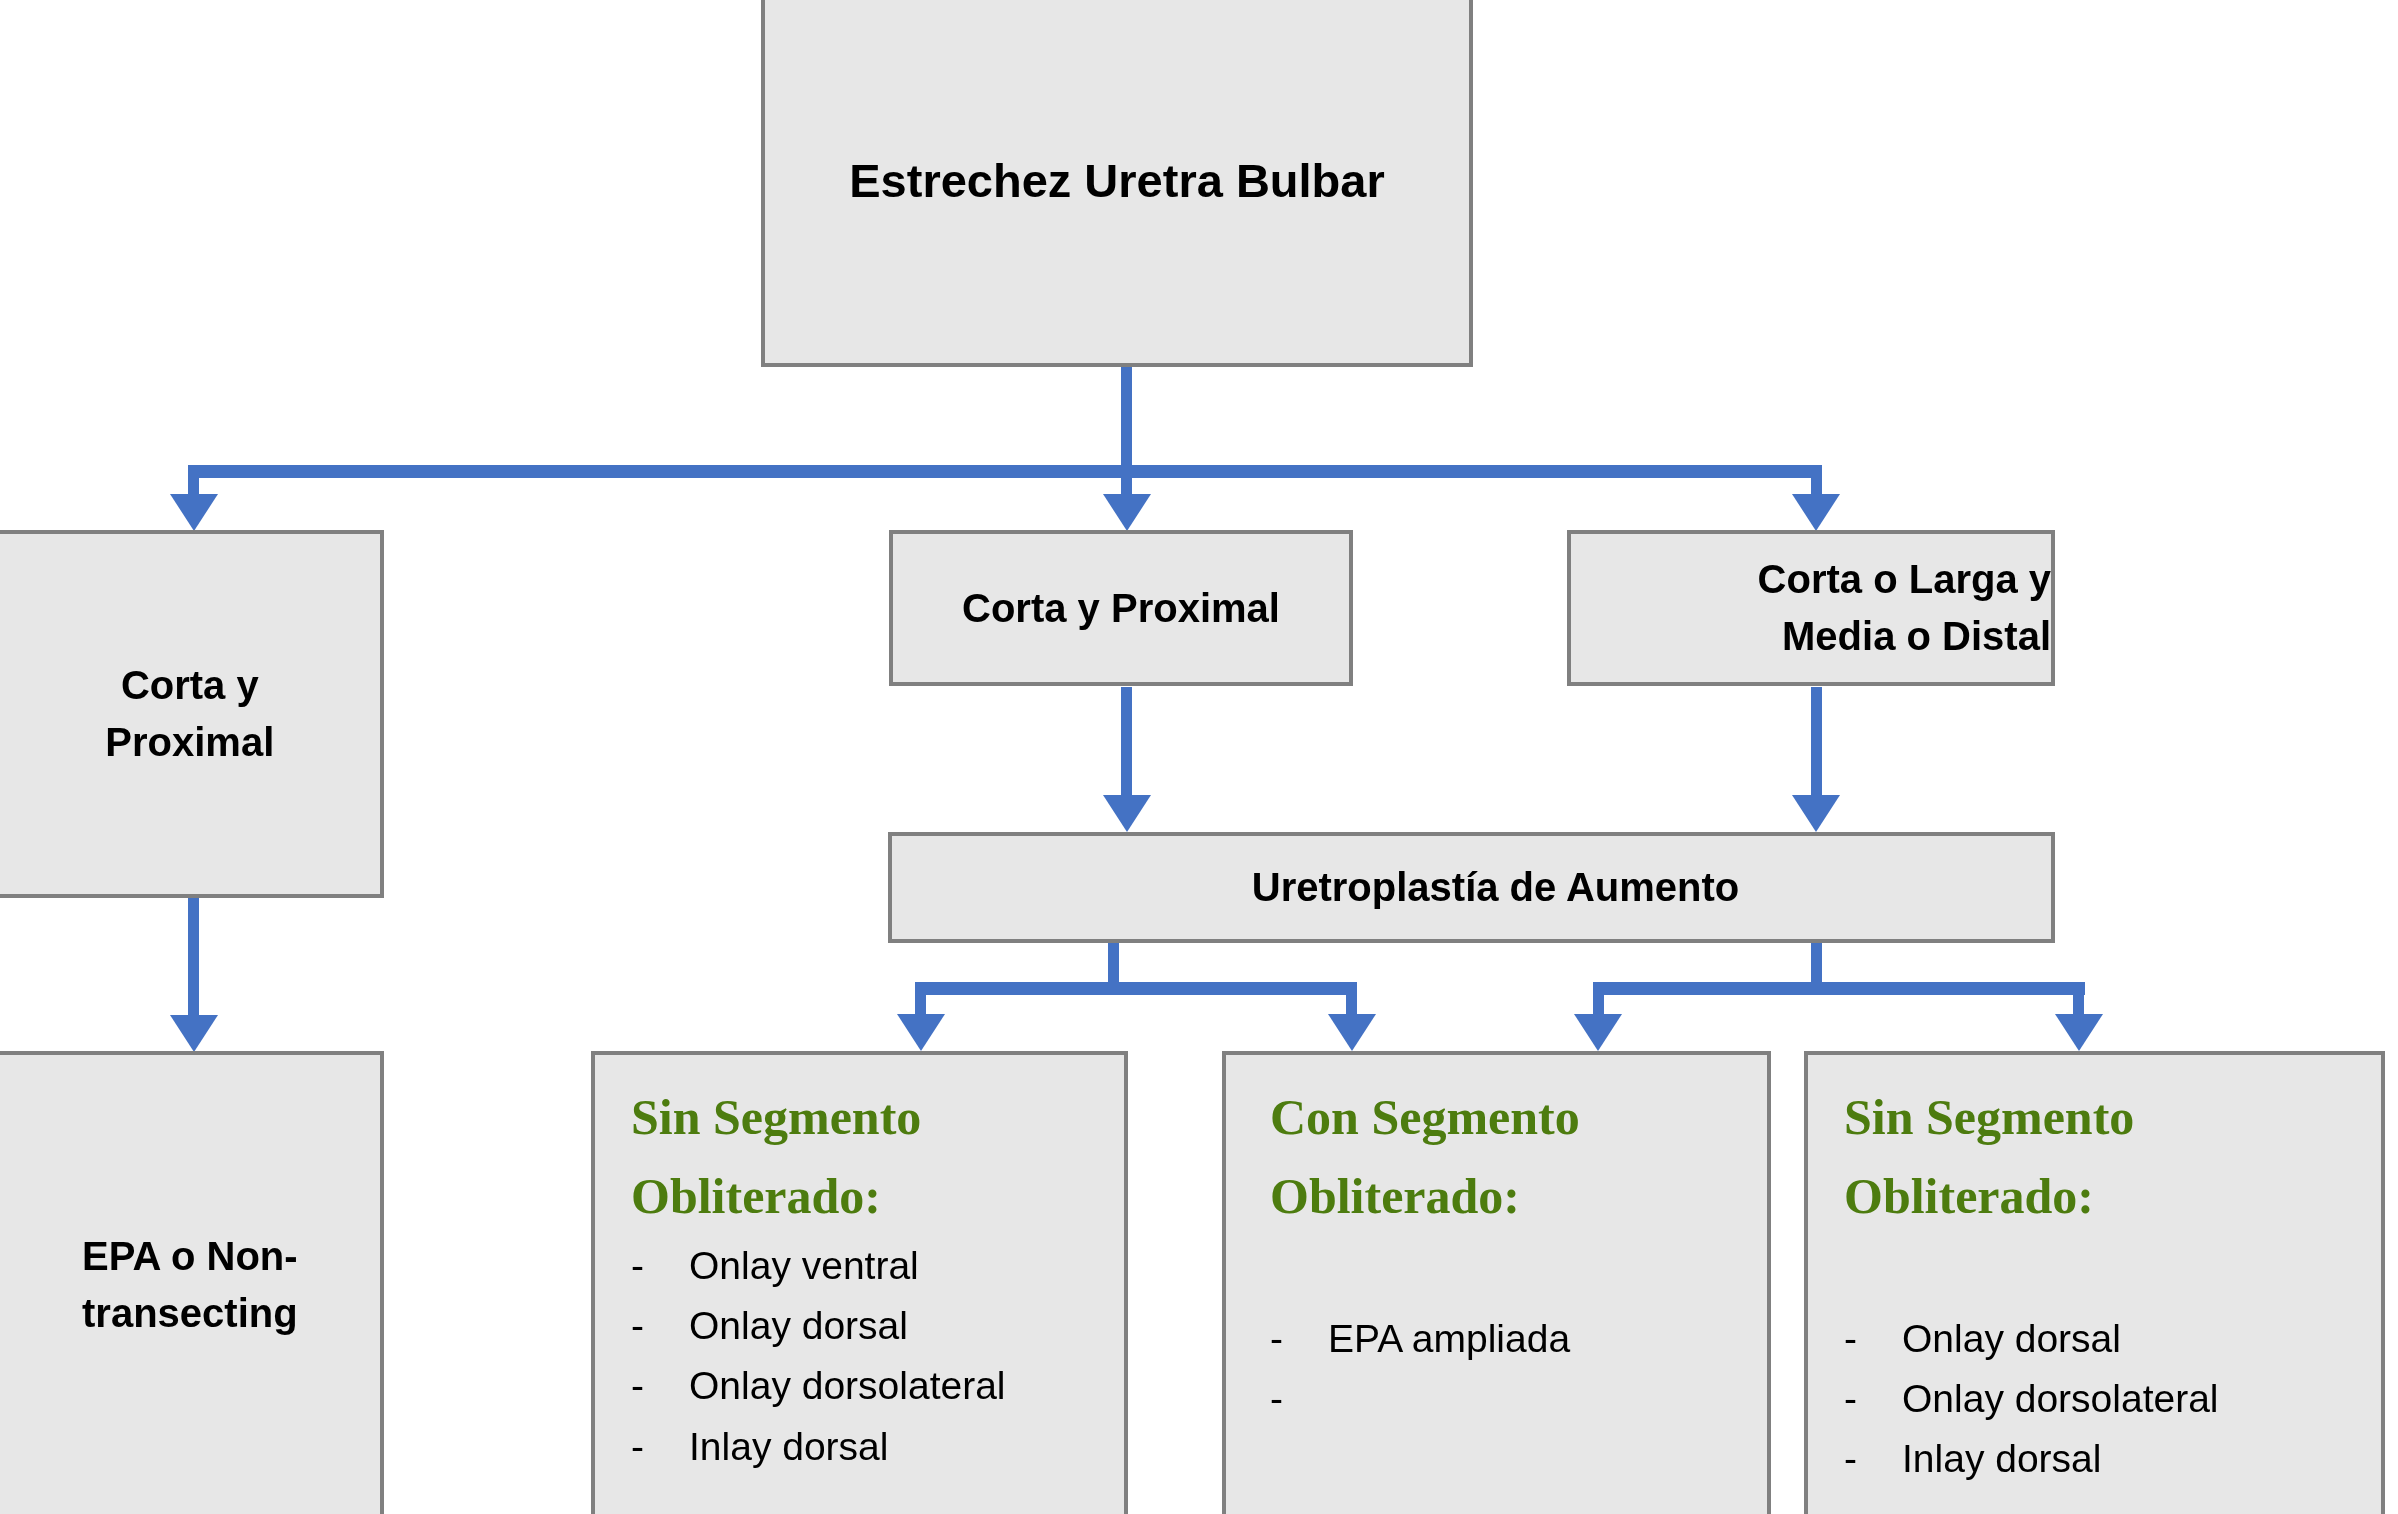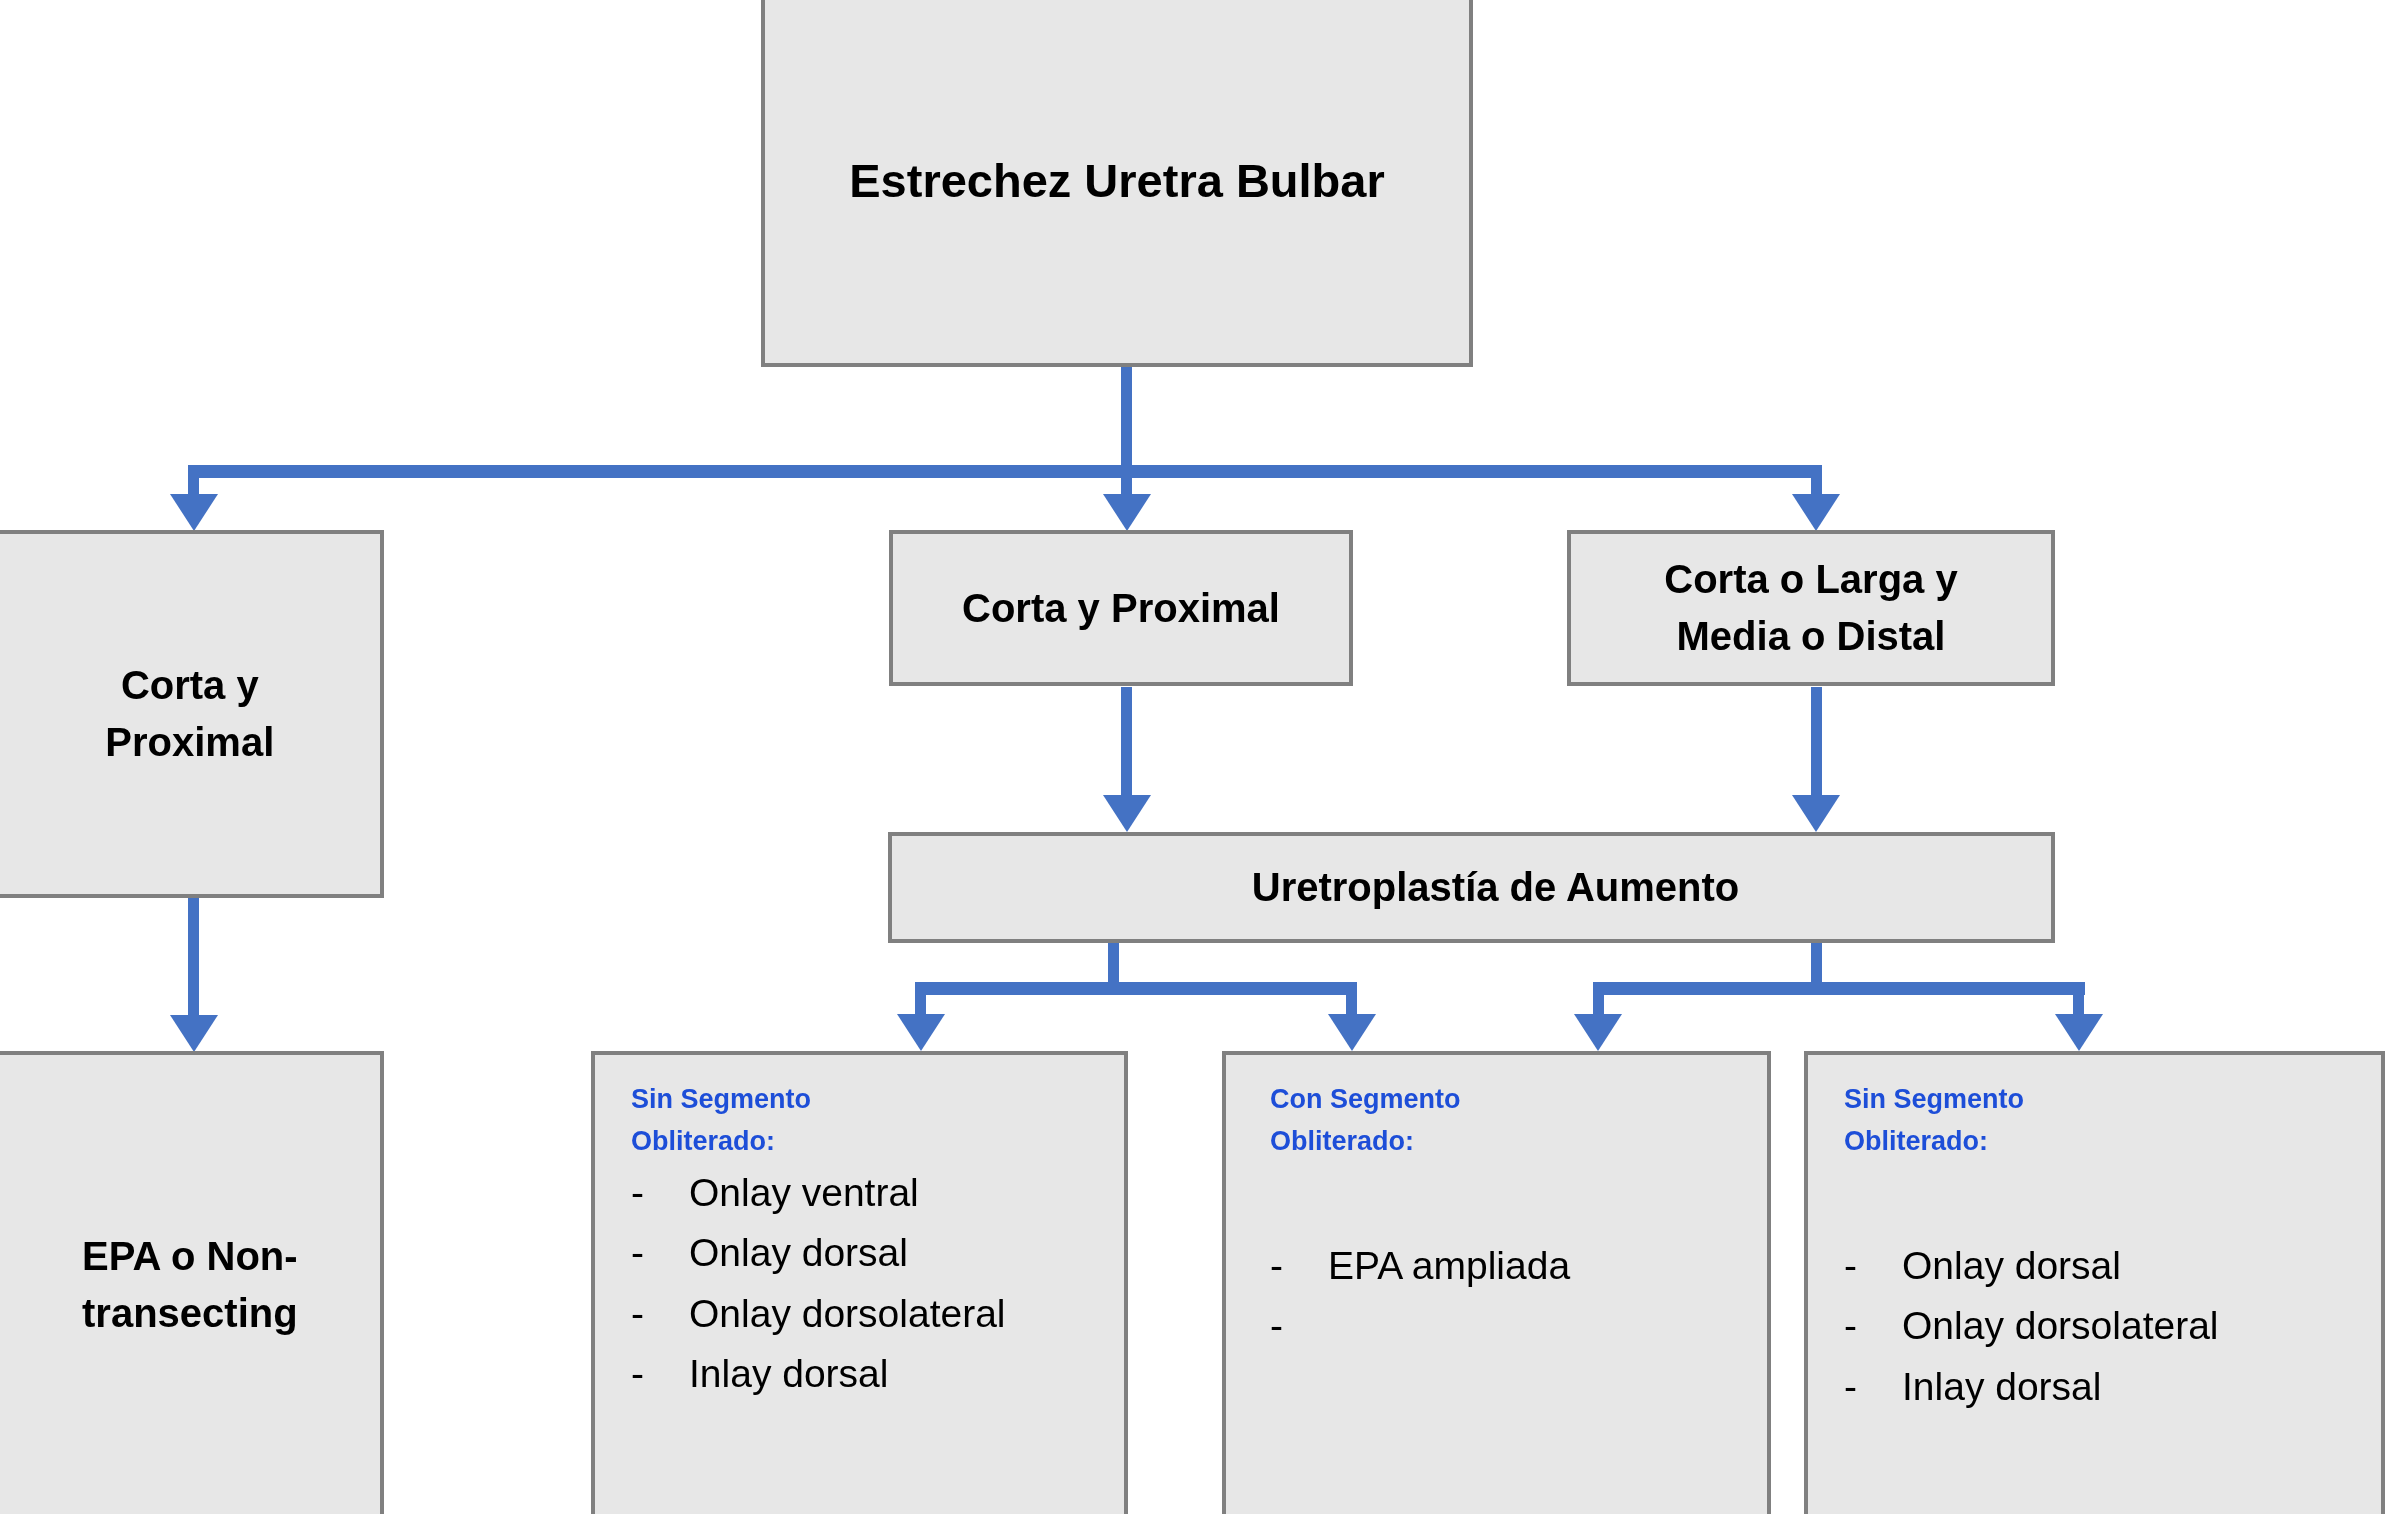--- a/index.html
+++ b/index.html
@@ -41,23 +41,24 @@
   .node-title.mid {
     font-size: 40px;
   }
   .list-block {
     position: absolute;
     left: 36px;
     right: 9.4px;
   }
   .list-head {
     font-weight: bold;
-    font-size: 27px;
-    color: #1d4ed8;
+    font-size: 50px;
+    color: #4d7c0f;
     line-height: 1.58;
+    font-family: Liberation Serif, serif;
   }
   .list-items {
     margin: 0;
     padding: 0;
     list-style: none;
   }
   .list-items li {
     font-size: 39px;
     color: #000;
     line-height: 1.55;
@@ -129,21 +130,21 @@
 
   <div class="node center" style="left:-4.7px; top:530px; width:389px; height:368px;">
     <div class="node-title mid">Corta y</div>
     <div class="node-title mid">Proximal</div>
   </div>
 
   <div class="node center" style="left:889px; top:530px; width:464px; height:156px;">
     <div class="node-title mid">Corta y Proximal</div>
   </div>
 
-  <div class="node center" style="left:1567px; top:530px; width:488px; height:156px;">
+  <div class="node center" style="left:1567px; top:530px; width:488px; height:156px;align-items:flex-end;">
     <div class="node-title mid">Corta o Larga y</div>
     <div class="node-title mid">Media o Distal</div>
   </div>
 
   <div class="node center" style="left:888px; top:832px; width:1167px; height:111px;padding-left:48px;">
     <div class="node-title mid">Uretroplastía de Aumento</div>
   </div>
 
   <div class="node center" style="left:-4.7px; top:1051px; width:389px; height:467px;">
     <div class="node-title mid">EPA o Non-</div>

